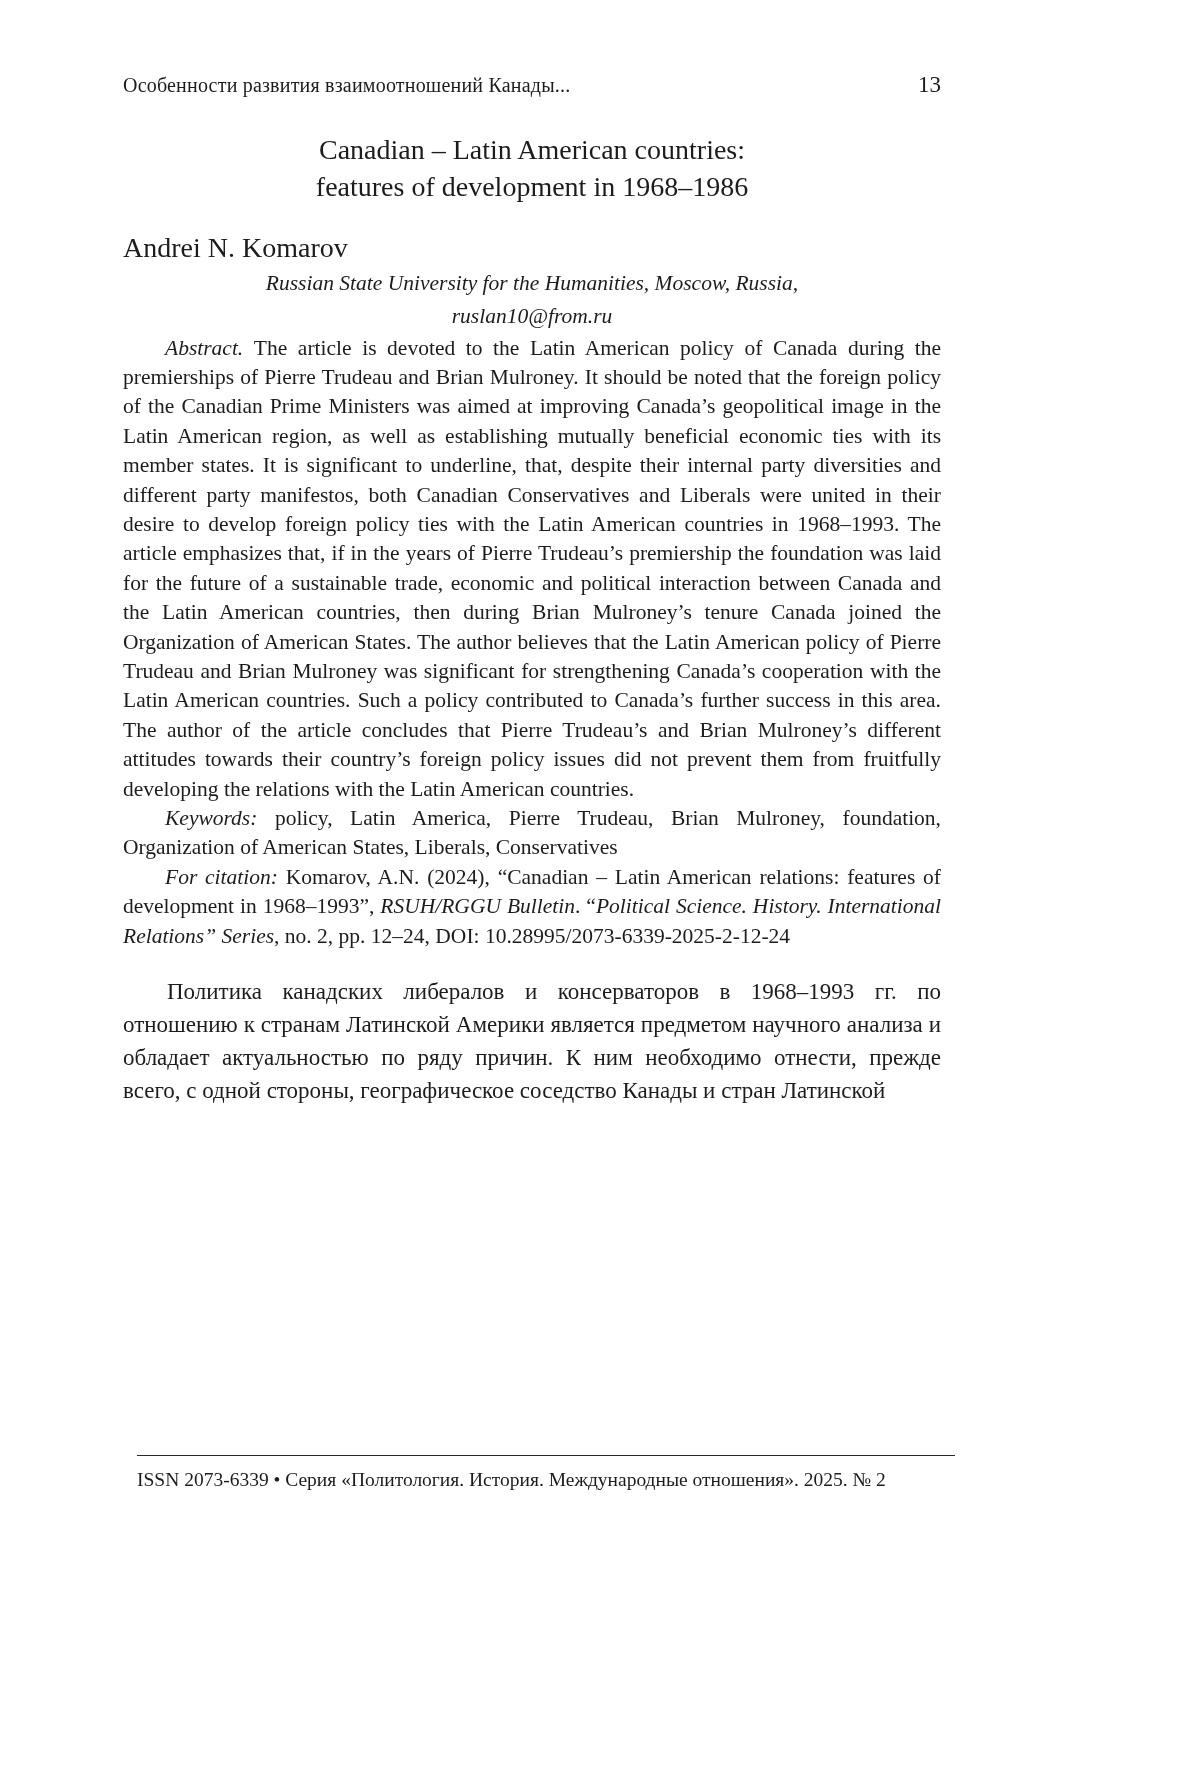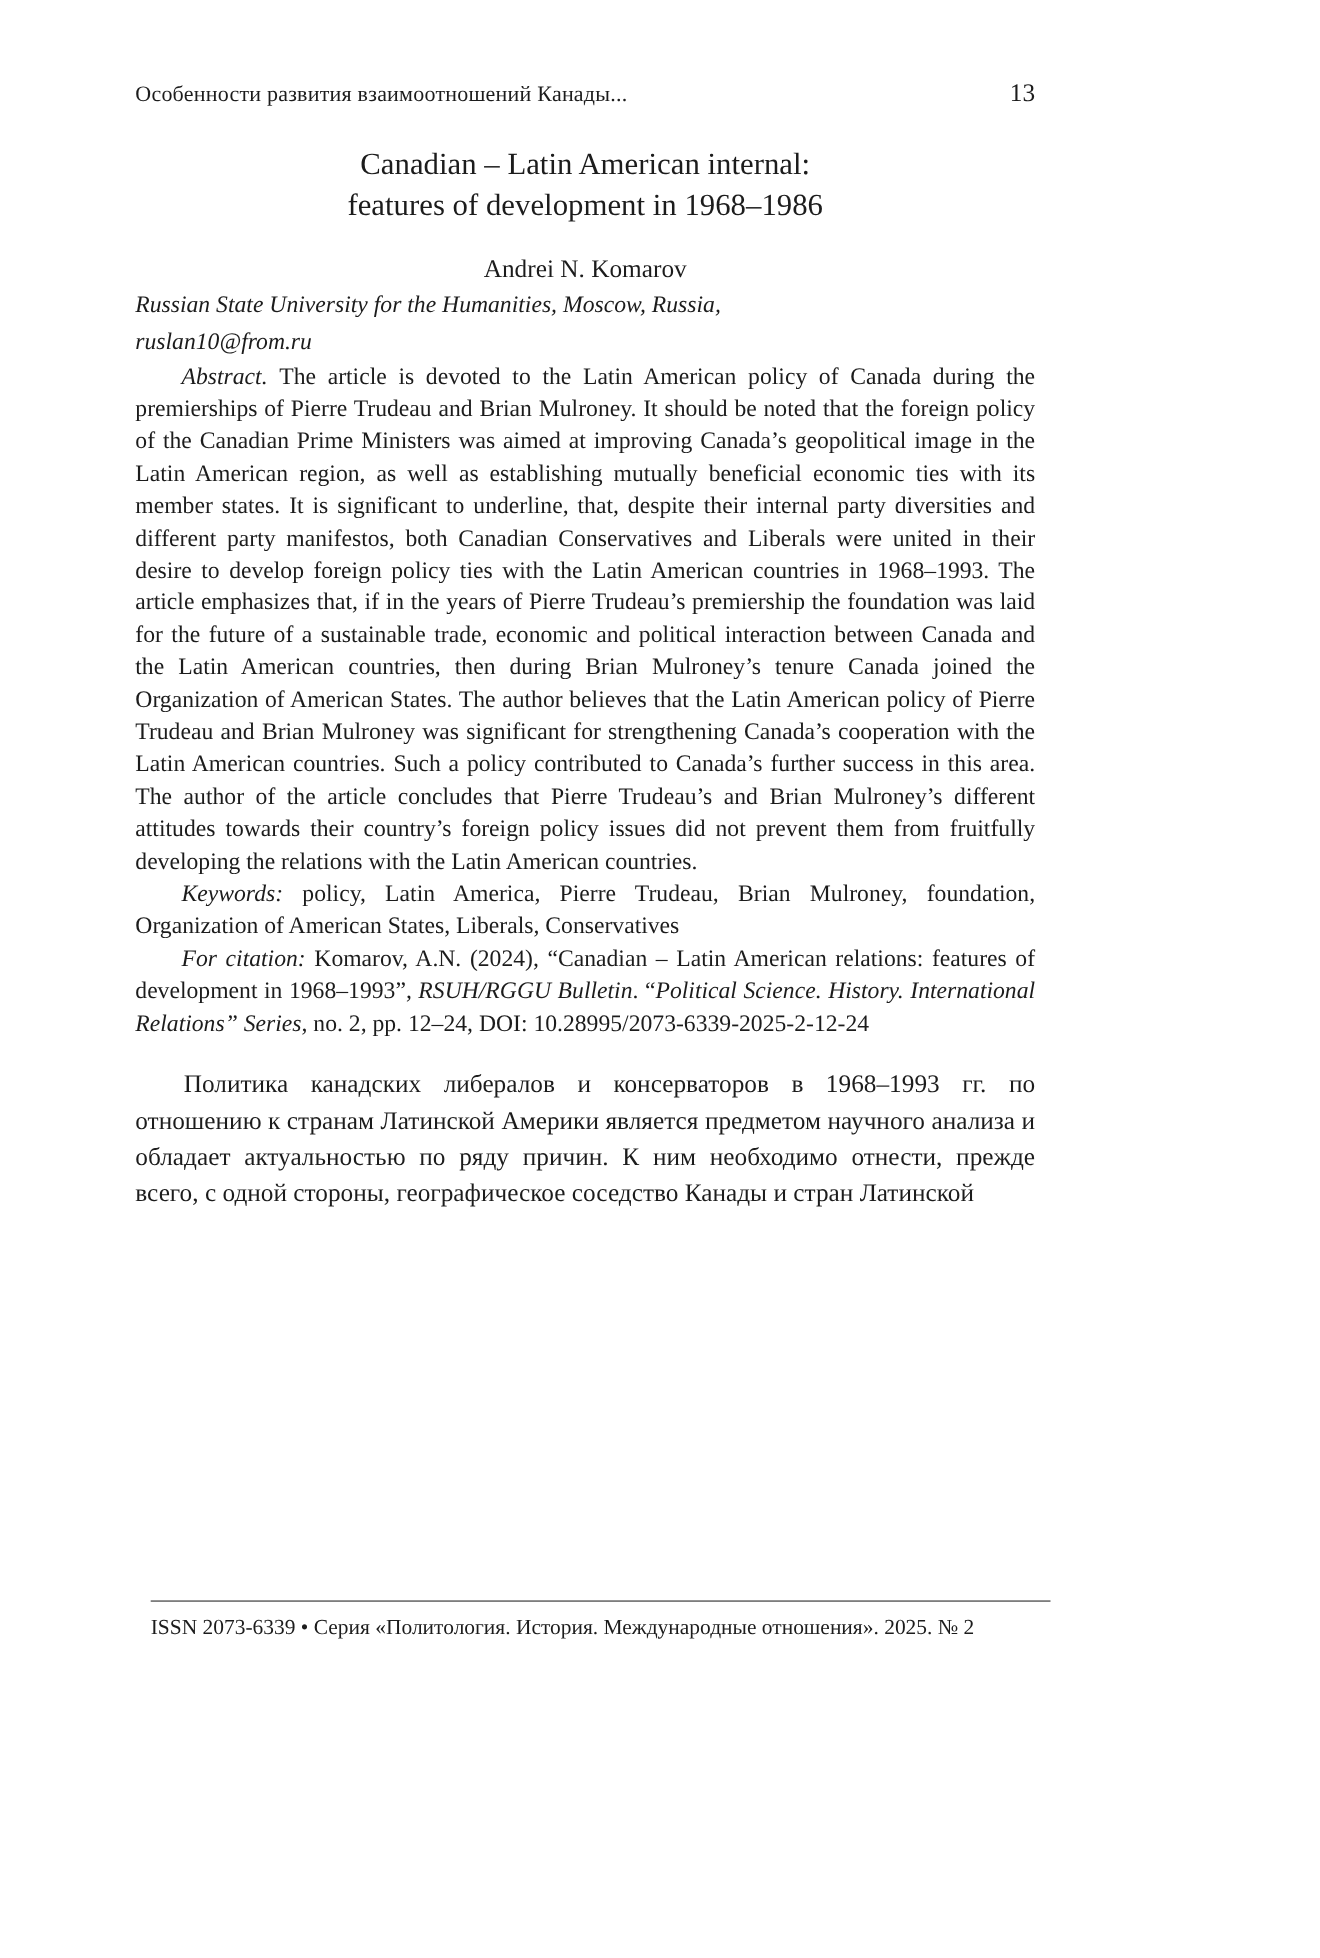--- a/index.html
+++ b/index.html
@@ -26,25 +26,26 @@
   .rh-title { font-size: 20px; letter-spacing: 0.2px; }
   .rh-page  { font-size: 23px; font-family: Liberation Serif, serif; }
   .title {
     margin-top: 34px;
     text-align: center;
     font-size: 28px;
     line-height: 1.32;
   }
   .author {
     margin-top: 26px;
-    text-align: center;
-    font-size: 23px;
+    text-align: left;
+    font-size: 28px;
   }
   .affiliation {
     margin-top: 3px;
+    text-align: center;
     font-style: italic;
     font-size: 21.5px;
     line-height: 1.55;
   }
   p.body-para {
     font-size: 21.5px;
     line-height: 29.4px;
     text-align: justify;
     margin: 0;
   }
@@ -80,21 +81,21 @@
 
 <div class="page">
   <div class="content">
 
     <div class="running-head">
       <span class="rh-title">Особенности развития взаимоотношений Канады...</span>
       <span class="rh-page">13</span>
     </div>
 
     <div class="title">
-      <div>Canadian – Latin American internal:</div>
+      <div>Canadian – Latin American countries:</div>
       <div>features of development in 1968–1986</div>
     </div>
 
     <div class="author">Andrei N. Komarov</div>
 
     <div class="affiliation">
       <div>Russian State University for the Humanities, Moscow, Russia,</div>
       <div>ruslan10@from.ru</div>
     </div>
 

